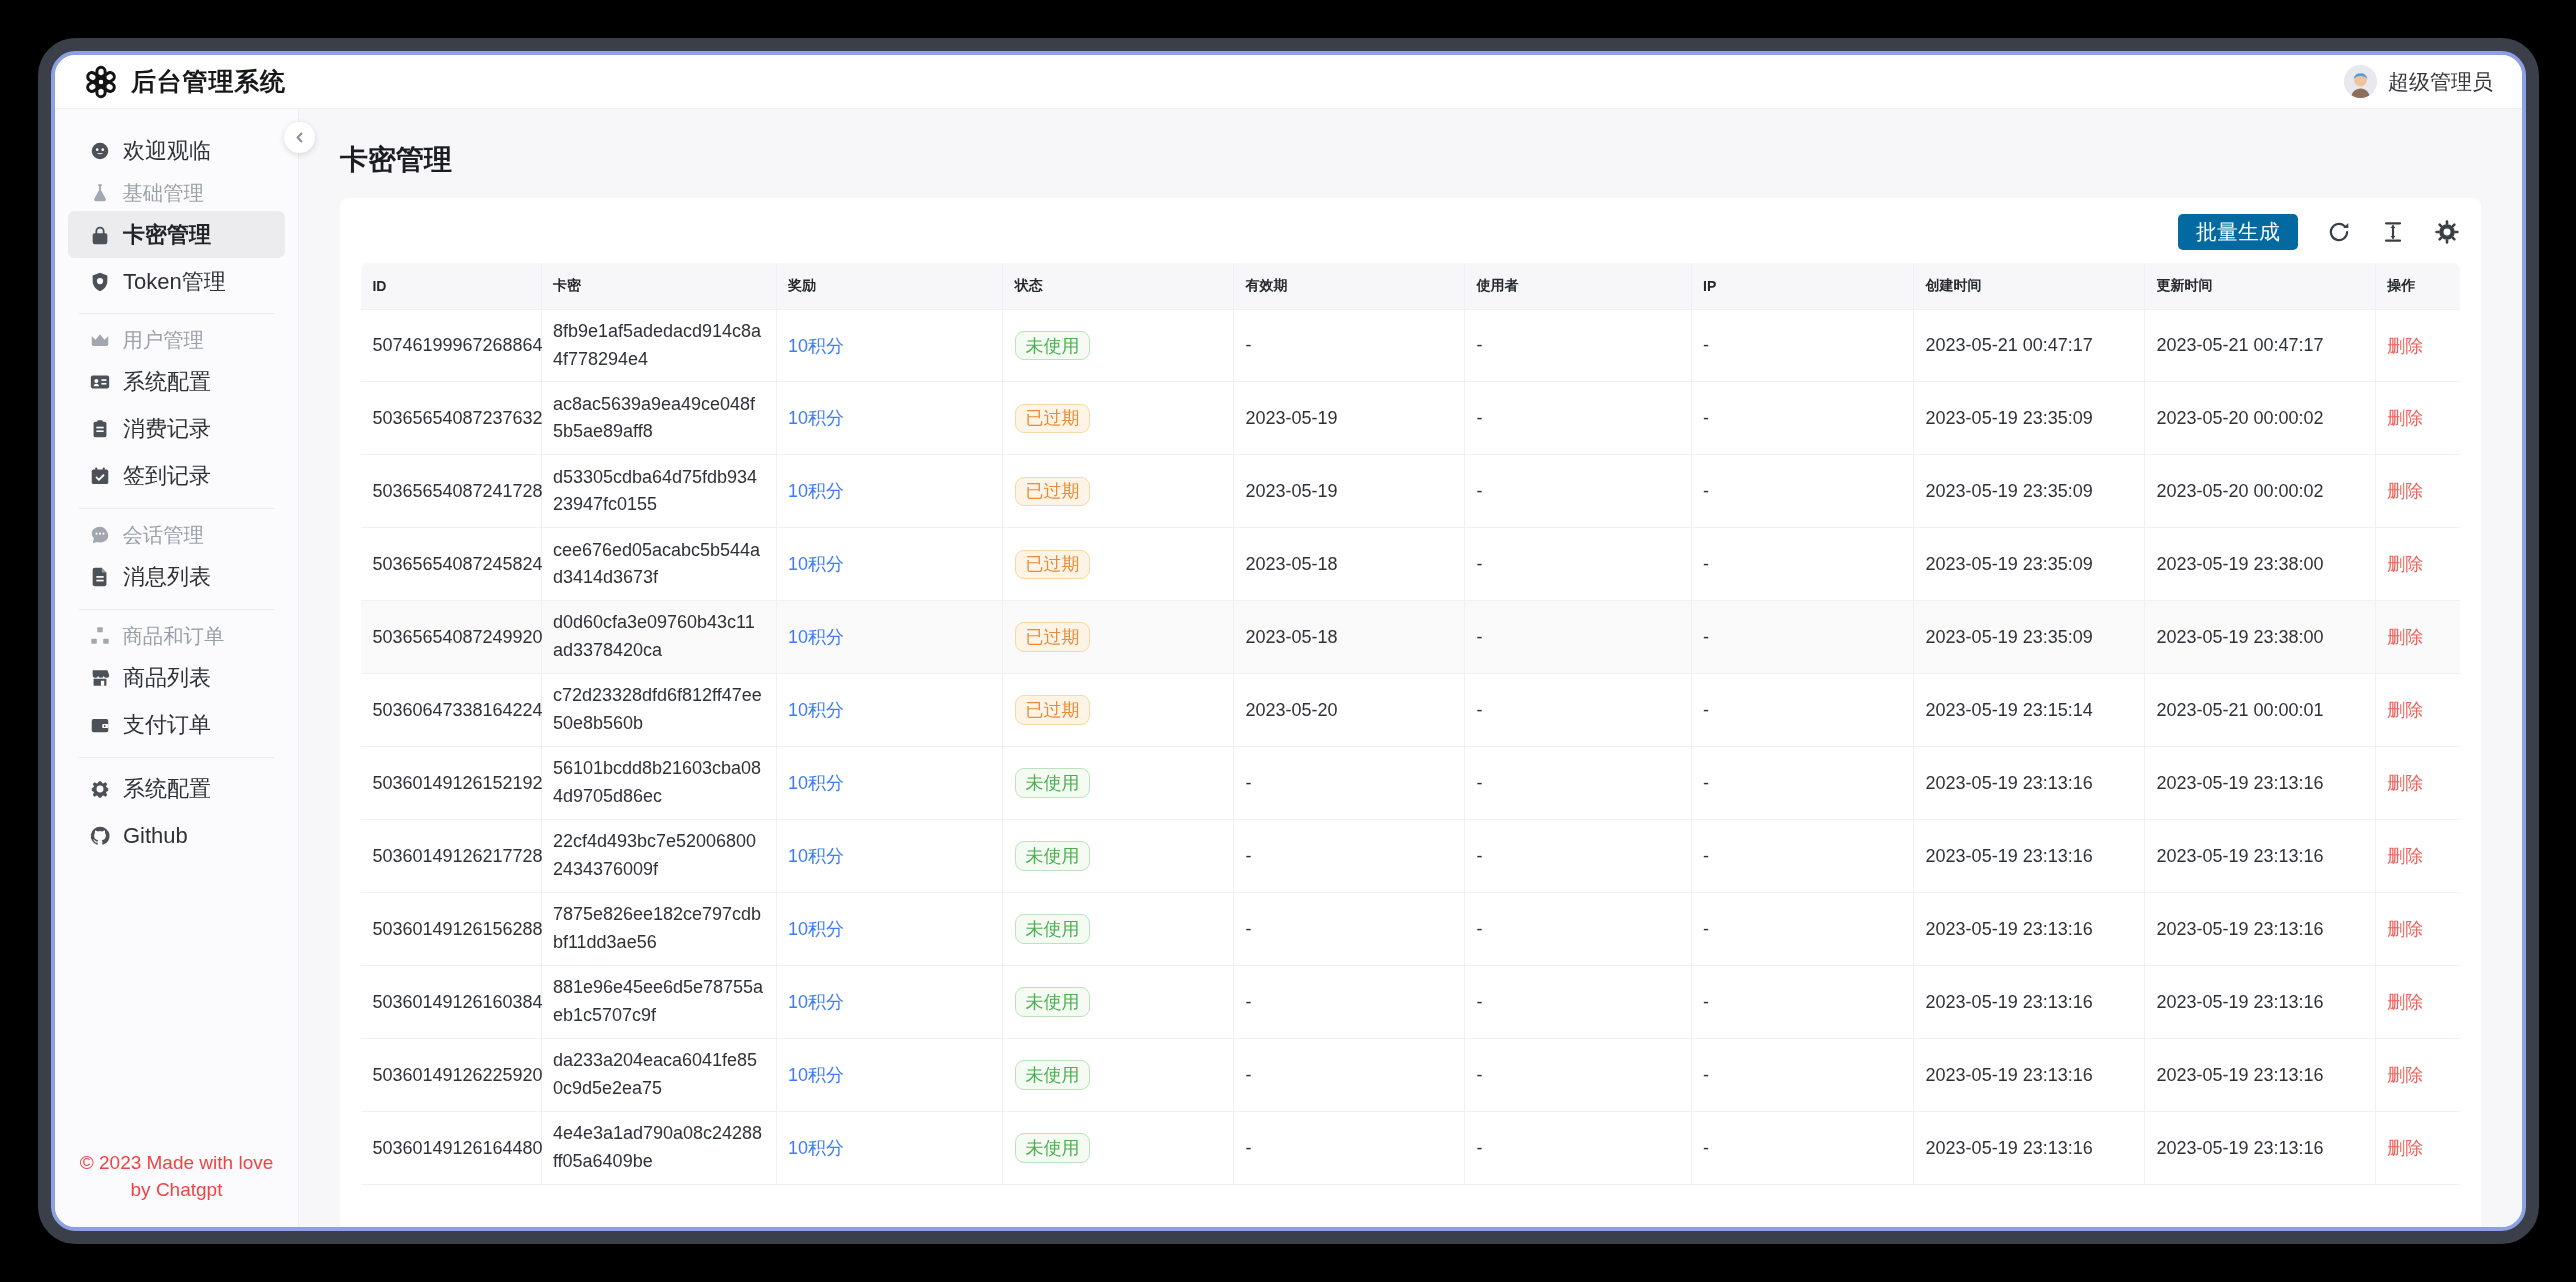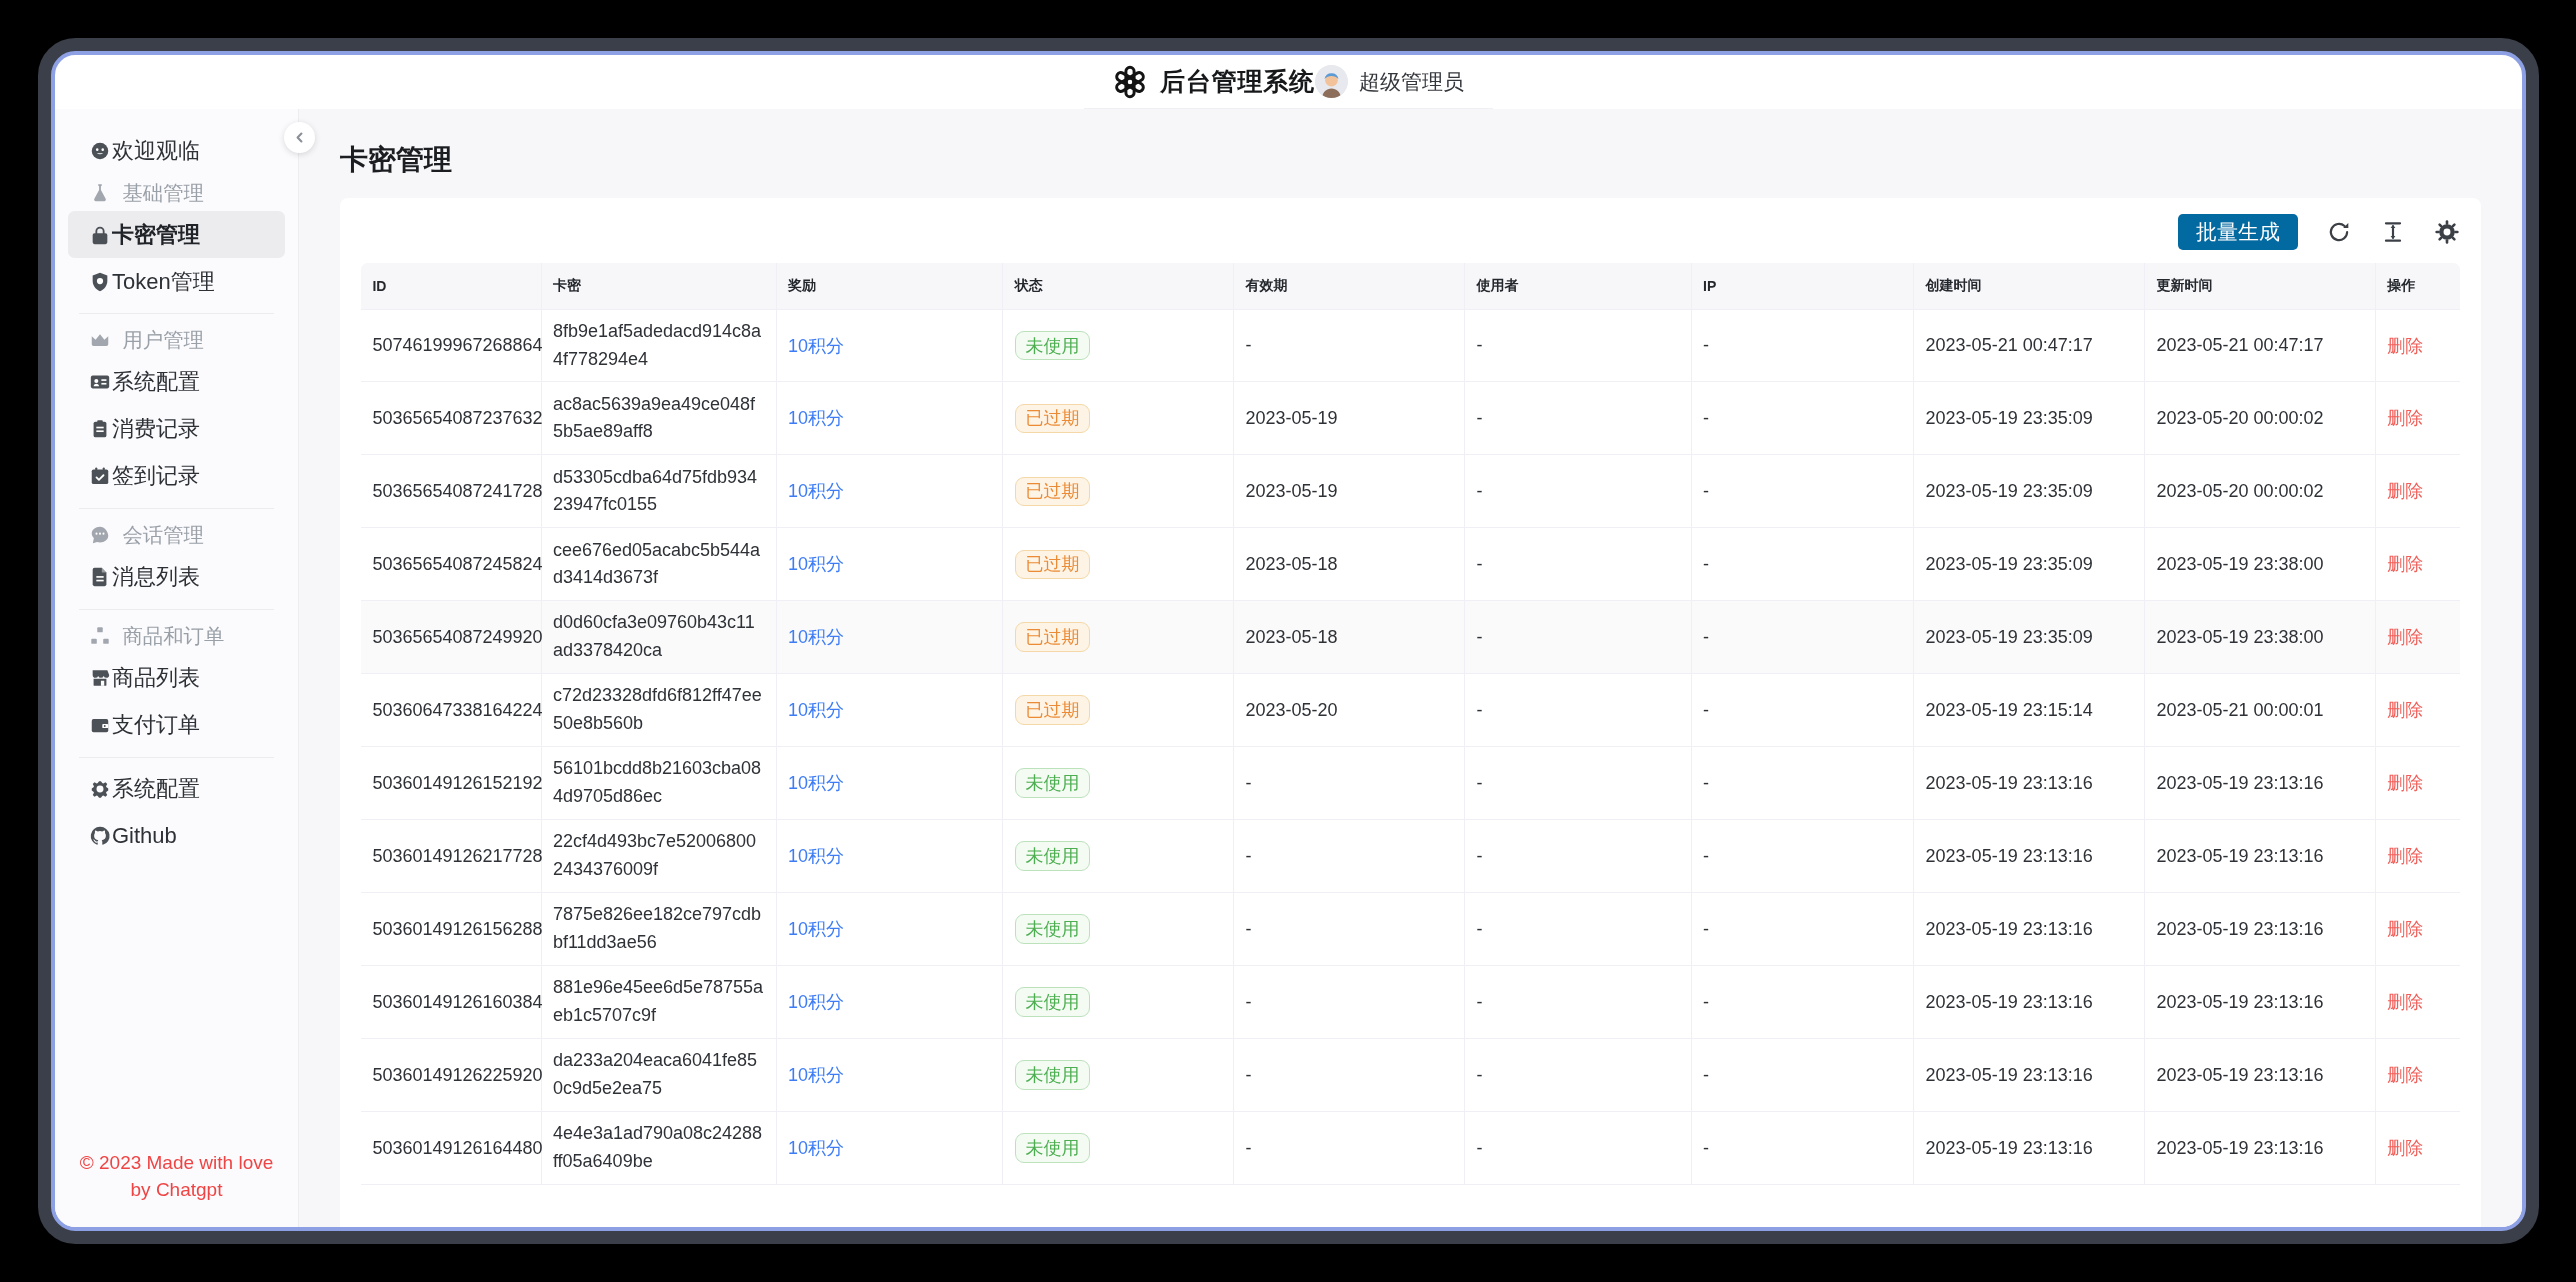--- a/index.html
+++ b/index.html
@@ -3,37 +3,37 @@
 <meta charset="utf-8">
 <style>
   html,body{margin:0;padding:0;background:#000;}
   *{box-sizing:border-box;}
   body{font-family:"Liberation Sans","DejaVu Sans",sans-serif;}
   .screen{position:relative;width:2576px;height:1283px;background:#000;overflow:hidden;}
   .window{
     position:absolute;left:51px;top:51px;width:2475px;height:1180px;
     background:#fff;border:4.1px solid #8da0e4;border-radius:24.4px;overflow:hidden;
     box-shadow:0 0 0 13px #3b3f49, 0 0 57px 24.4px rgba(0,0,0,.65);
-    display:flex;flex-direction:column;align-items:center;
+    display:flex;flex-direction:column;
   }
   
   .appbar{height:54px;flex:0 0 54px;background:#fff;border-bottom:0.8px solid #eef0f3;
     display:flex;align-items:center;justify-content:space-between;padding:0 29px;}
   .brand{display:flex;align-items:center;gap:13px;}
   .brand-logo{width:34px;height:34px;display:flex;align-items:center;justify-content:center;}
   .brand-title{font-size:25px;font-weight:bold;color:#17181a;letter-spacing:0.8px;}
   .userbox{display:flex;align-items:center;gap:11px;cursor:pointer;}
   .avatar{width:33px;height:33px;border-radius:50%;overflow:hidden;background:#e7e9ee;display:block;}
   .user-name{font-size:21px;color:#33363b;}
   
   .wbody{flex:1;display:flex;min-height:0;}
   .sidebar{width:244px;flex:0 0 244px;background:#fbfbfd;border-right:0.8px solid #ececf1;
     padding-top:18px;position:relative;display:flex;flex-direction:column;}
   .nav{flex:1;}
-  .nav-item{height:47px;display:flex;align-items:center;gap:1px;padding:0 21px;margin:0 13px;
+  .nav-item{height:47px;display:flex;align-items:center;gap:12px;padding:0 21px;margin:0 13px;
     border-radius:6.5px;cursor:pointer;}
   .nav-item.active{background:#ececef;}
   .nav-item .label{font-size:22px;color:#2d3035;}
   .nav-item.active .label{font-weight:bold;color:#202327;}
   .nav-group{height:37px;display:flex;align-items:center;gap:11.4px;padding:0 21px;margin:0 13px;}
   .nav-group .label{font-size:20.4px;color:#9aa0a8;}
   .nav-divider{height:0.8px;background:#ececf0;margin:8.1px 24.4px;}
   .icon{display:inline-flex;align-items:center;justify-content:center;}
   .nav-item .icon svg{fill:#4c5157;}
   .nav-group .icon svg{fill:#a2a7af;}

